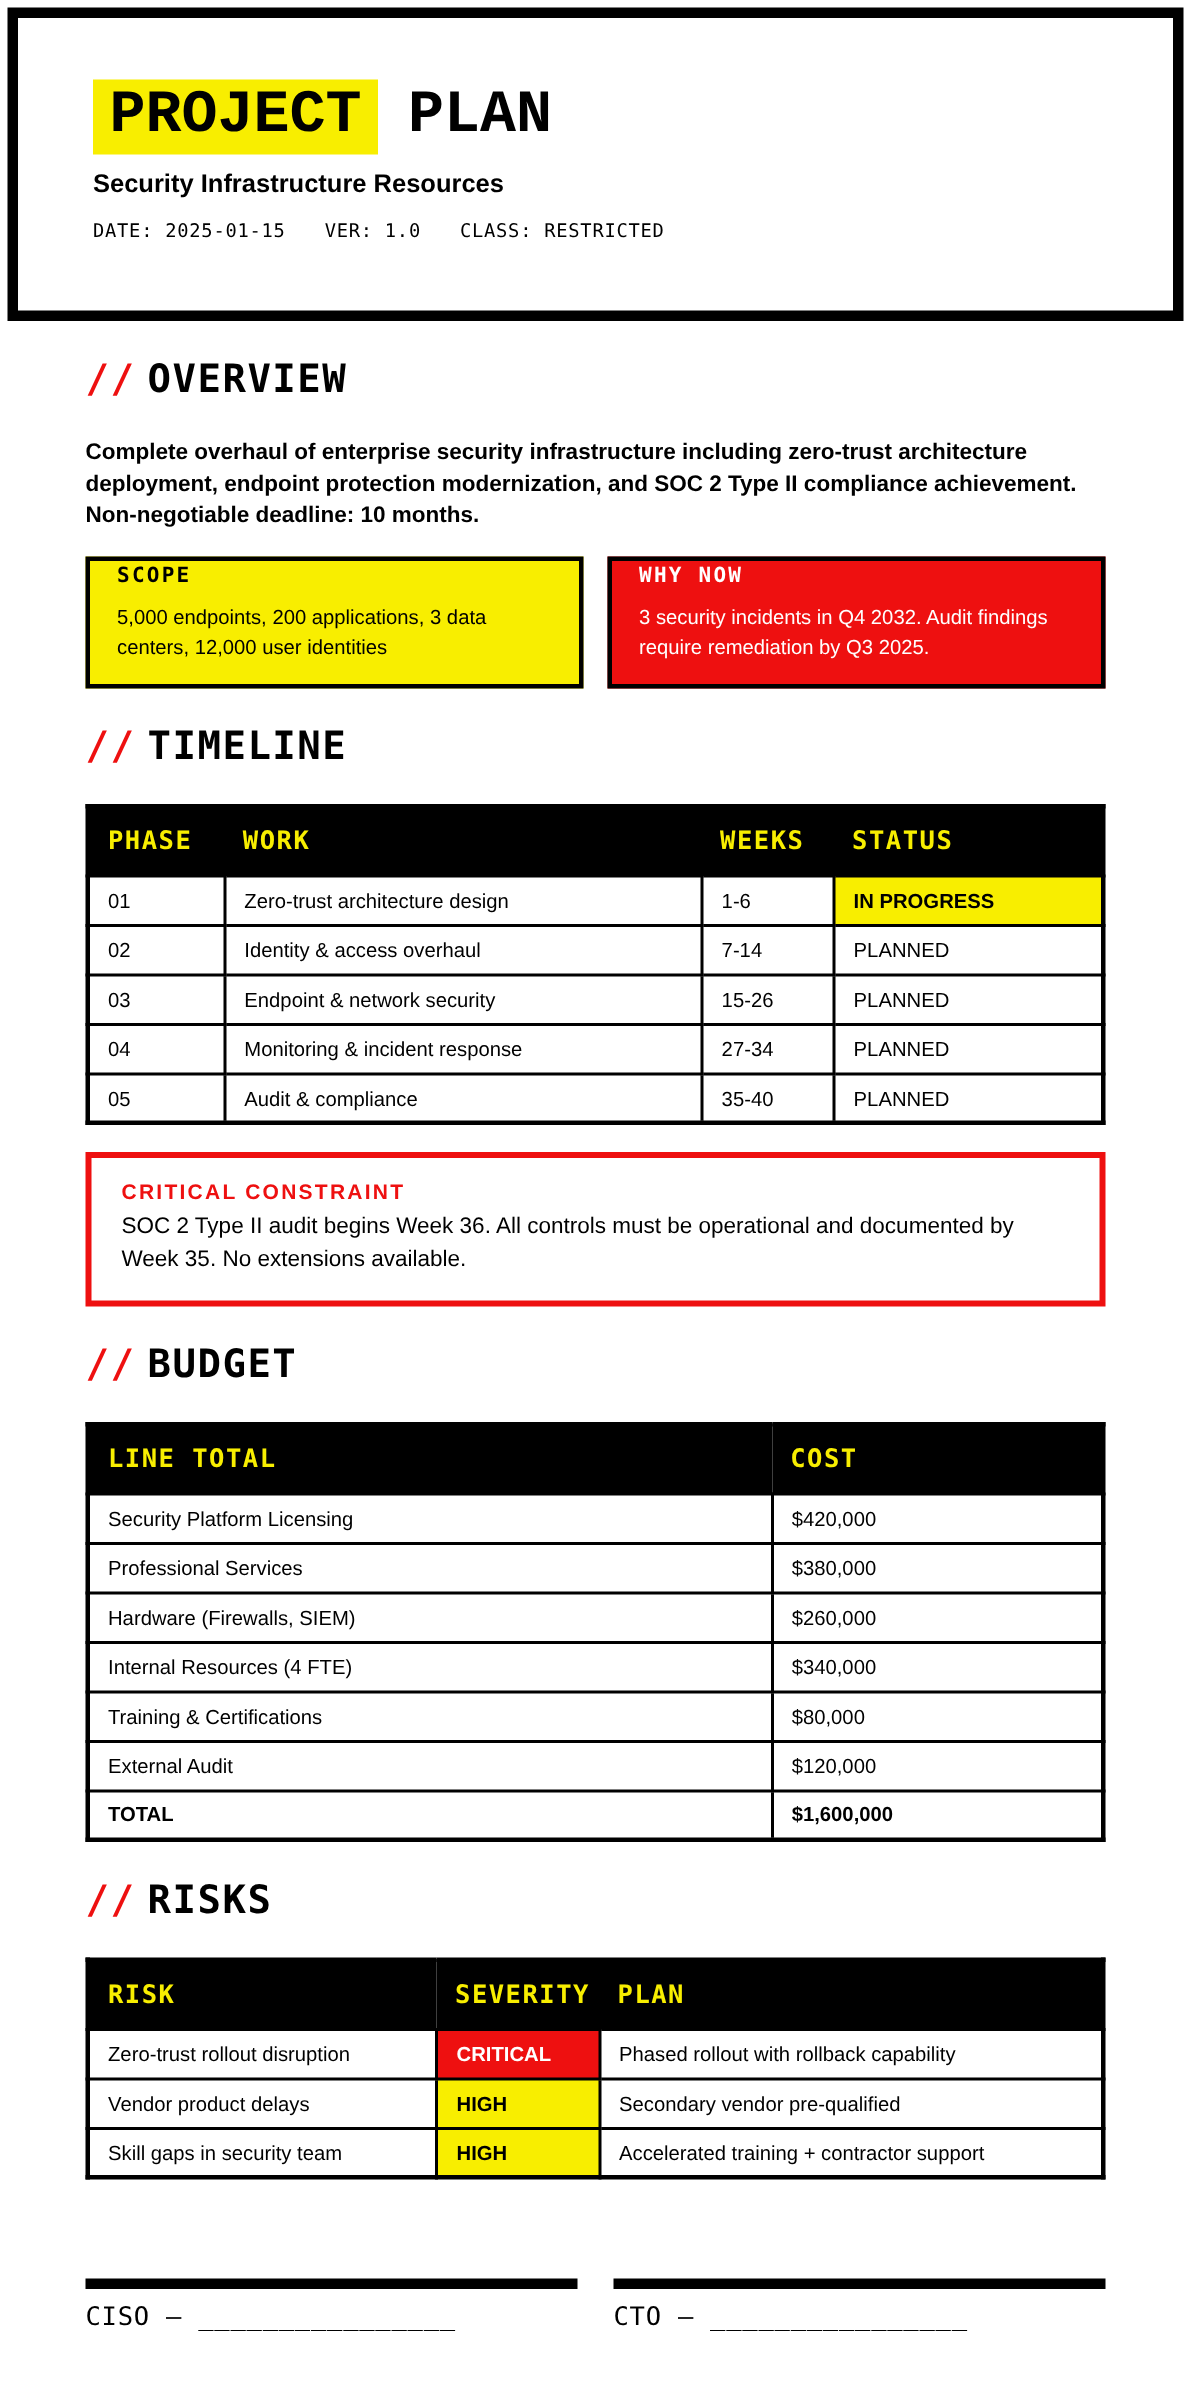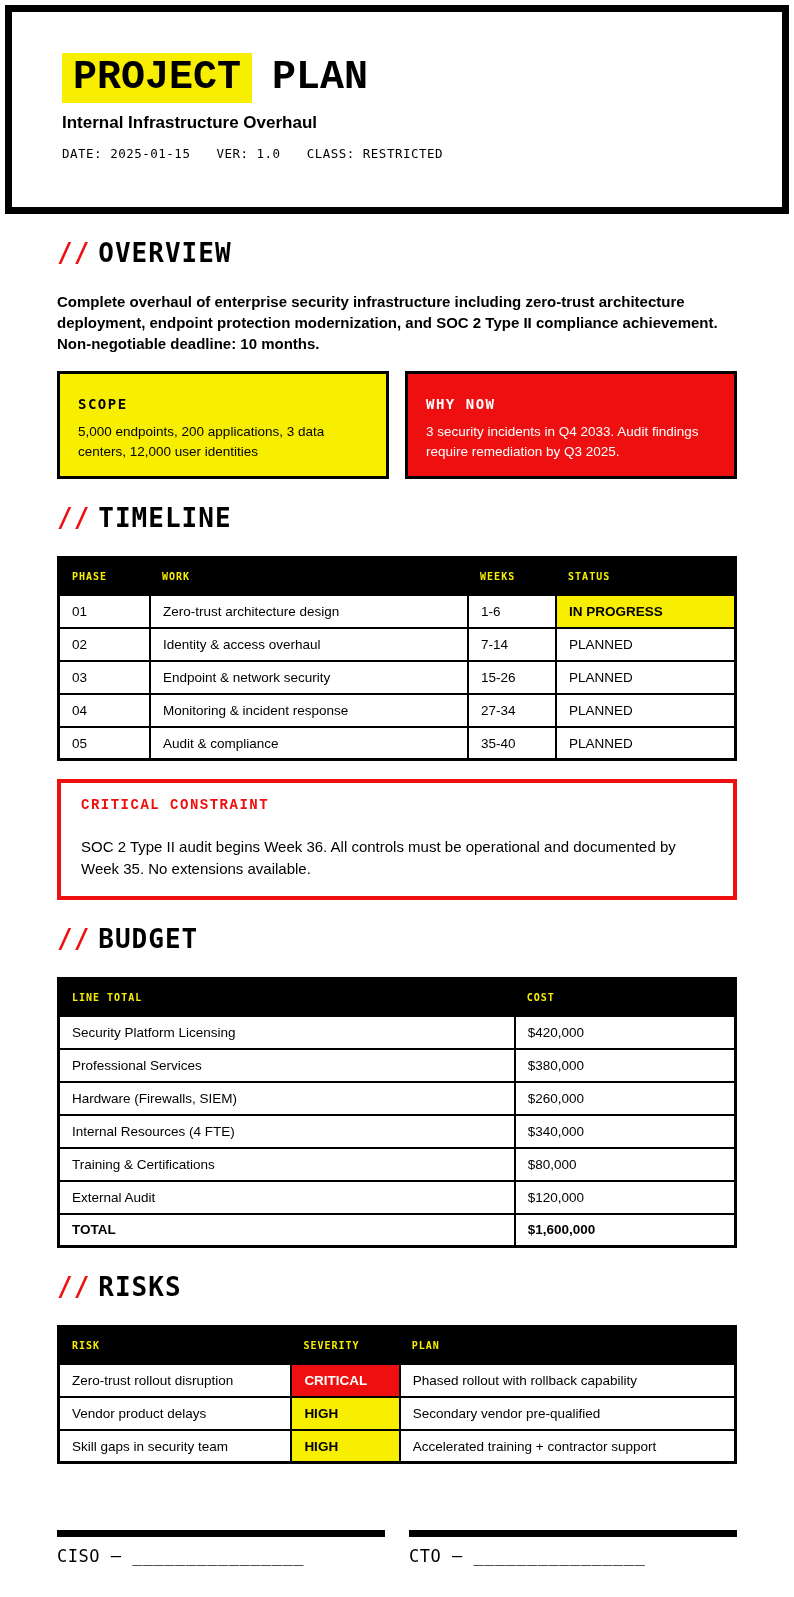--- a/index.html
+++ b/index.html
@@ -80,21 +80,21 @@
 
   
   .info-boxes{
     display:flex;
     gap:16px;
     margin-top:16px;
   }
   .info-box{
     flex:1;
     border:3px solid var(--black);
-    padding:22px 18px 14px 18px;
+    padding:2px 18px 14px 18px;
   }
   .info-box.yellow{ background:var(--yellow); color:#000; }
   .info-box.red{ background:var(--red); color:#fff; }
   .info-box-title{
     font-family:"DejaVu Sans Mono", monospace;
     font-weight:bold;
     font-size:14px;
     letter-spacing:1.5px;
     margin-bottom:10px;
   }
@@ -109,21 +109,21 @@
     border-collapse:collapse;
     margin-top:12px;
     border:3px solid var(--black);
     table-layout:fixed;
   }
   th{
     background:var(--black);
     color:var(--yellow);
     font-family:"DejaVu Sans Mono", monospace;
     font-weight:bold;
-    font-size:10px;
+    font-size:17px;
     letter-spacing:1px;
     text-align:left;
     padding:12px 12px;
   }
   td{
     border:2px solid var(--black);
     font-size:13.5px;
     padding:7px 12px;
     height:33px;
   }
@@ -154,26 +154,26 @@
   .risks-table col.c-sev{width:16%;}
   .risks-table col.c-plan{width:49.6%;}
 
   
   .constraint-box{
     border:4px solid var(--red);
     padding:14px 20px 16px 20px;
     margin-top:18px;
   }
   .constraint-title{
-    font-family:Liberation Mono, monospace;
+    font-family:Liberation Sans, sans-serif;
     font-weight:bold;
     font-size:14px;
     letter-spacing:1.5px;
     color:var(--red);
-    margin-bottom:23px;
+    margin-bottom:5px;
   }
   .constraint-text{
     font-size:15px;
     line-height:1.45;
     max-width:660px;
   }
 
   
   .signatures{
     display:flex;
@@ -189,42 +189,42 @@
     letter-spacing:0.5px;
   }
 </style>
 </head>
 <body>
 
 <header class="header-box">
   <div class="title-line">
     <span class="title-highlight">PROJECT</span><span class="title-rest">PLAN</span>
   </div>
-  <div class="subtitle">Internal Infrastructure Overhaul</div>
+  <div class="subtitle">Security Infrastructure Resources</div>
   <div class="meta-line">
     <span>DATE: 2025-01-15</span>
     <span>VER: 1.0</span>
     <span>CLASS: RESTRICTED</span>
   </div>
 </header>
 
 <main class="content">
 
   <h2 class="section-heading"><span class="slashes">//</span><span>OVERVIEW</span></h2>
 
   <p class="overview-paragraph">Complete overhaul of enterprise security infrastructure including zero-trust architecture deployment, endpoint protection modernization, and SOC 2 Type II compliance achievement. Non-negotiable deadline: 10 months.</p>
 
   <div class="info-boxes">
     <div class="info-box yellow">
       <div class="info-box-title">SCOPE</div>
       <div class="info-box-text">5,000 endpoints, 200 applications, 3 data centers, 12,000 user identities</div>
     </div>
     <div class="info-box red">
       <div class="info-box-title">WHY NOW</div>
-      <div class="info-box-text">3 security incidents in Q4 2033. Audit findings require remediation by Q3 2025.</div>
+      <div class="info-box-text">3 security incidents in Q4 2032. Audit findings require remediation by Q3 2025.</div>
     </div>
   </div>
 
   <h2 class="section-heading"><span class="slashes">//</span><span>TIMELINE</span></h2>
 
   <table class="timeline-table">
     <colgroup>
         <col class="c-phase">
         <col class="c-work">
         <col class="c-weeks">

